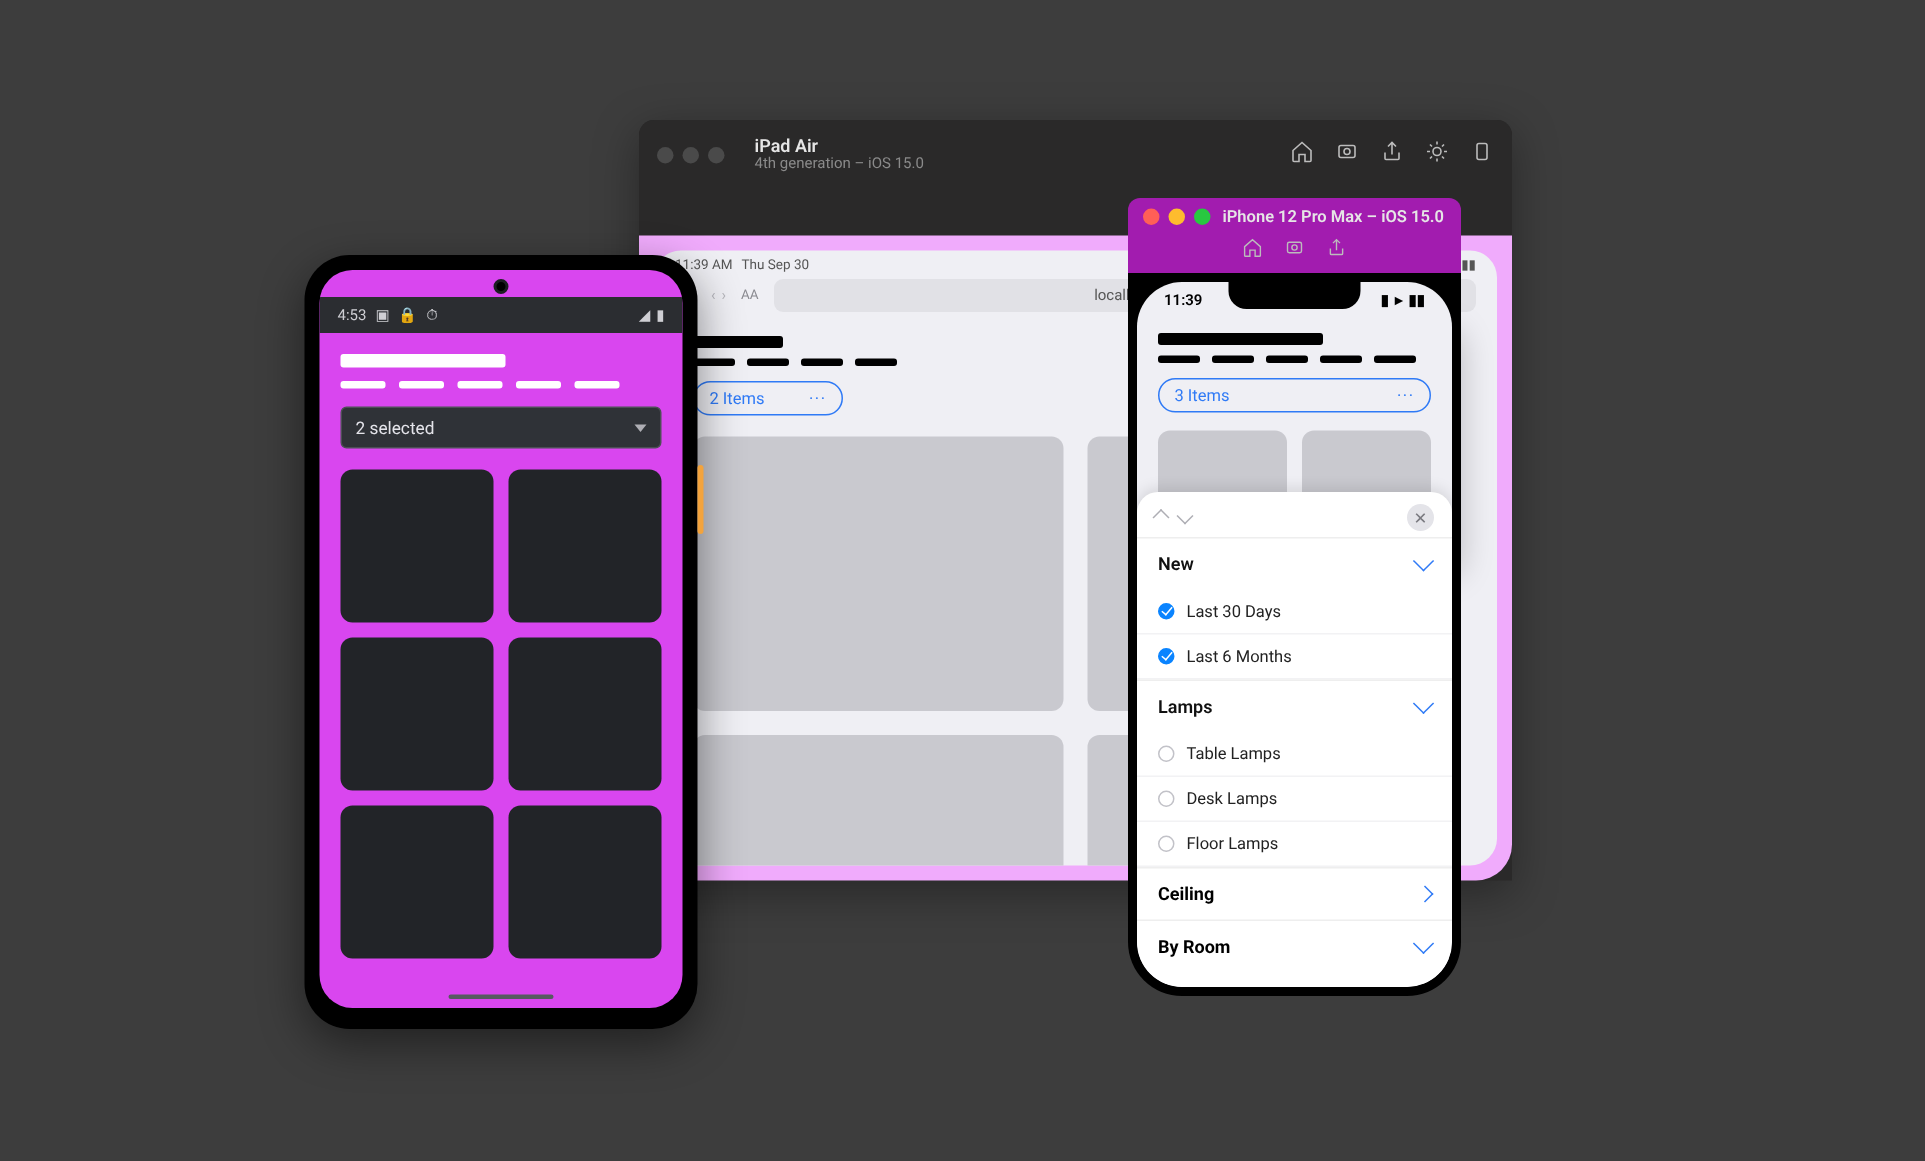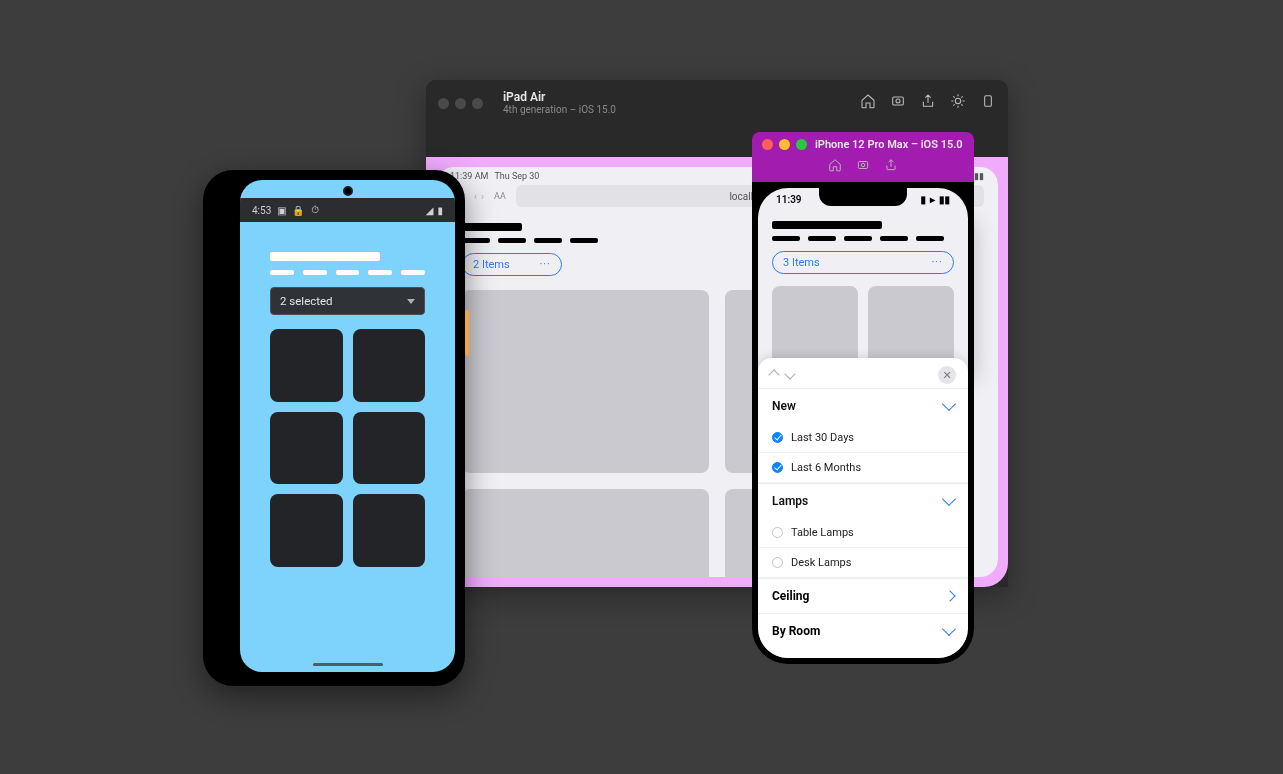--- a/index.html
+++ b/index.html
@@ -195,41 +195,40 @@
   .android{
     position:absolute;
     left:203px; top:170px;
     width:262px; height:516px;
     background:#000;
     border-radius:30px;
     padding:10px 10px 14px;
     box-shadow:0 10px 30px rgba(0,0,0,.45);
   }
   .android .screen{
-    background:#7dd3fc;
+    background:#d946ef;
     border-radius:22px;
     height:100%;
     overflow:hidden;
     position:relative;
     color:#ddd;
     font-size:11px;
-    margin-left:27px;
   }
   .android .cam{
     position:absolute;left:50%;top:6px;transform:translateX(-50%);
     width:10px;height:10px;border-radius:50%;background:#000;border:2px solid #1c1e22;
   }
   .android .power{position:absolute;right:-4px;top:140px;width:4px;height:46px;background:#f3a33c;border-radius:2px;}
   .a-status{
     display:flex;align-items:center;gap:6px;
     background:#2b2d31;color:#cfcfd4;
     padding:6px 12px;margin-top:18px;font-size:10px;
   }
   .a-status .right{margin-left:auto;display:flex;gap:4px;}
-  .a-content{padding:30px;}
+  .a-content{padding:14px;}
   .a-content .hdr1{height:9px;width:110px;background:#fff;border-radius:2px;margin-bottom:9px;}
   .a-content .hdr2{display:flex;gap:9px;margin-bottom:12px;}
   .a-content .hdr2 span{height:5px;width:30px;background:#fff;border-radius:2px;}
   .a-select{
     display:flex;align-items:center;
     background:#2f3237;border:1px solid #4c4f55;border-radius:4px;
     padding:6px 9px;color:#e4e4ea;font-size:11.5px;
   }
   .a-select .caret{margin-left:auto;width:0;height:0;border-left:4px solid transparent;border-right:4px solid transparent;border-top:5px solid #aeaeb4;}
   .a-grid{
@@ -443,20 +442,24 @@
           <span class="chev-down"></span>
         </div>
         <div class="dd-row">
           <span class="radio"></span>
           <span>Table Lamps</span>
         </div>
         <div class="dd-row">
           <span class="radio"></span>
           <span>Desk Lamps</span>
         </div>
+        <div class="dd-row">
+          <span class="radio"></span>
+          <span>Floor Lamps</span>
+        </div>
 
         <div class="hdr-plain">
           <span>Ceiling</span>
           <span class="chev-right"></span>
         </div>
         <div class="hdr-plain">
           <span>By Room</span>
           <span class="chev-down"></span>
         </div>
       </div>

